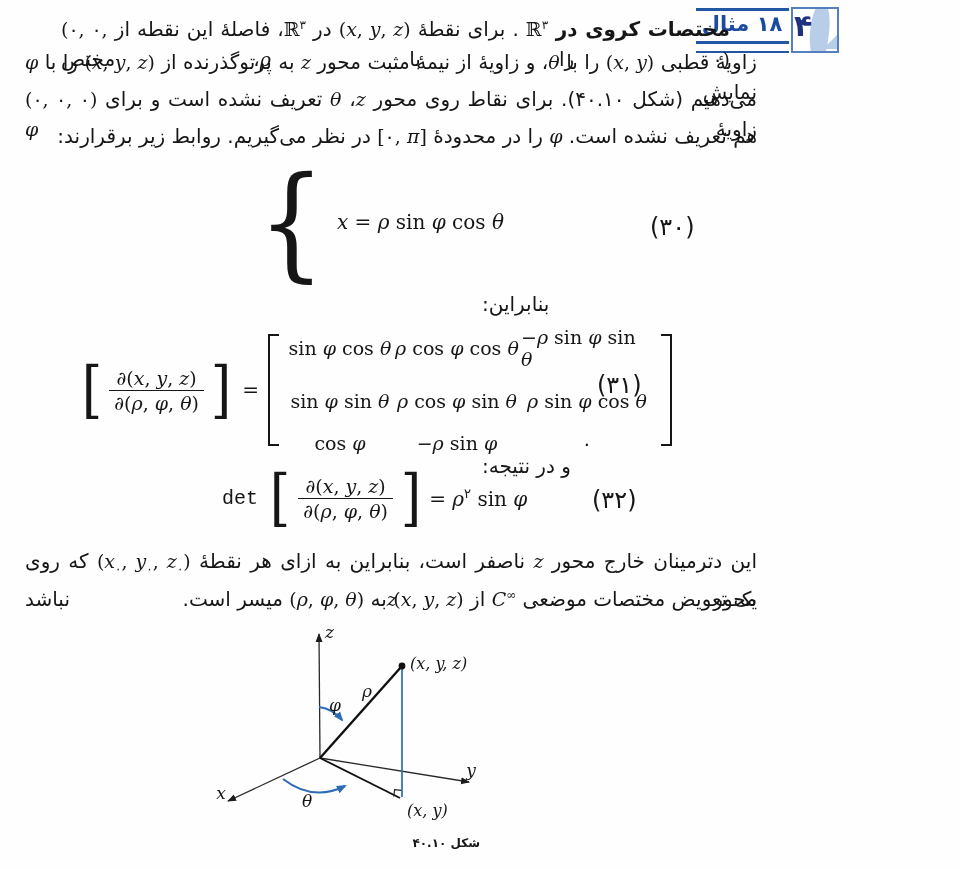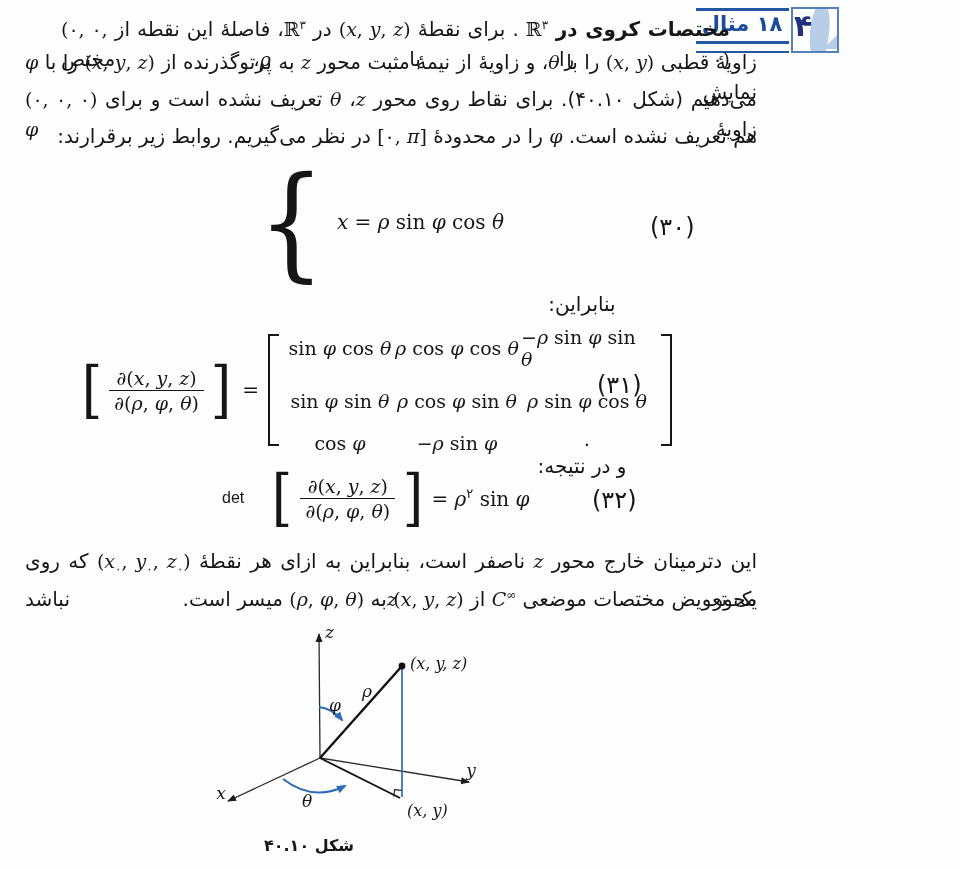--- a/index.html
+++ b/index.html
@@ -33,49 +33,49 @@
      font-size:19px;}
   .m sup{font-size:12px;} .m sub{font-size:12px;}
   .m i, .mx i{font-style:italic;}
 
   
   .mx{font-family:"DejaVu Serif","DejaVu Sans",serif;direction:ltr;}
   .eq30{position:absolute;left:252px;top:160px;display:flex;align-items:center;gap:6px;}
   .brace{font-family:"DejaVu Serif",serif;font-size:124px;font-weight:400;line-height:1;
          transform:scaleX(.85);}
   .eq30rows{display:flex;flex-direction:column;gap:4px;font-size:20px;}
-  .connector{position:absolute;left:482px;width:200px;direction:rtl;text-align:center;
+  .connector{position:absolute;left:482px;width:200px;direction:rtl;text-align:left;
              font-size:20px;}
   .eqnum{position:absolute;direction:ltr;font-size:24px;font-family:"DejaVu Sans",sans-serif;}
   .eqrow{position:absolute;display:flex;align-items:center;}
   .eq31{left:80px;top:334px;height:112px;gap:5px;}
   .eq32{left:222px;top:470px;height:56px;gap:6px;}
   .bigbr{font-family:"DejaVu Serif",serif;font-size:62px;line-height:1;transform:scaleX(.85);}
   .frac{display:inline-block;text-align:center;font-size:19px;}
   .frac .num,.frac .den{display:block;padding:1px 5px;}
   .frac .den{border-top:1.5px solid #161616;}
   .eqs{font-size:20px;font-family:"DejaVu Serif",serif;margin:0 4px;}
-  .rm{font-family:Liberation Sans, sans-serif;font-size:16px;margin-right:20px;}
+  .rm{font-family:Liberation Mono, monospace;font-size:20px;margin-right:4px;}
   .mbr{align-self:stretch;width:8px;position:relative;}
   .mbr.l{border-left:2.2px solid #161616;}
   .mbr.r{border-right:2.2px solid #161616;}
   .mbr::before,.mbr::after{content:"";position:absolute;width:9px;height:2.2px;background:#161616;}
   .mbr.l::before{left:0;top:0}.mbr.l::after{left:0;bottom:0}
   .mbr.r::before{right:0;top:0}.mbr.r::after{right:0;bottom:0}
   .mgrid{display:grid;grid-template-columns:106px 128px 132px;row-gap:20px;
          align-items:center;justify-items:center;font-size:19px;padding:8px 4px;}
   .rhs{font-size:20px;} .rhs sup{font-size:13px;}
 
   
   .fig{position:absolute;left:160px;top:612px;width:360px;height:228px;}
   .fig text{font-family:"DejaVu Serif","DejaVu Sans",serif;font-style:italic;
             font-size:17px;fill:#161616;}
   .fig text.pt{font-size:16px;}
-  .caption{position:absolute;left:264px;top:836px;width:200px;text-align:left;
-           direction:rtl;font-weight:700;font-size:16px;}
+  .caption{position:absolute;left:280px;top:836px;width:200px;text-align:right;
+           direction:rtl;font-weight:700;font-size:12px;}
 </style>
 </head>
 <body>
 
 <div class="page">
 
   <div class="badge-rule top"></div>
   <div class="badge-label">۱۸ مثال</div>
   <div class="badge-rule bot"></div>
   <div class="chapter-icon">

